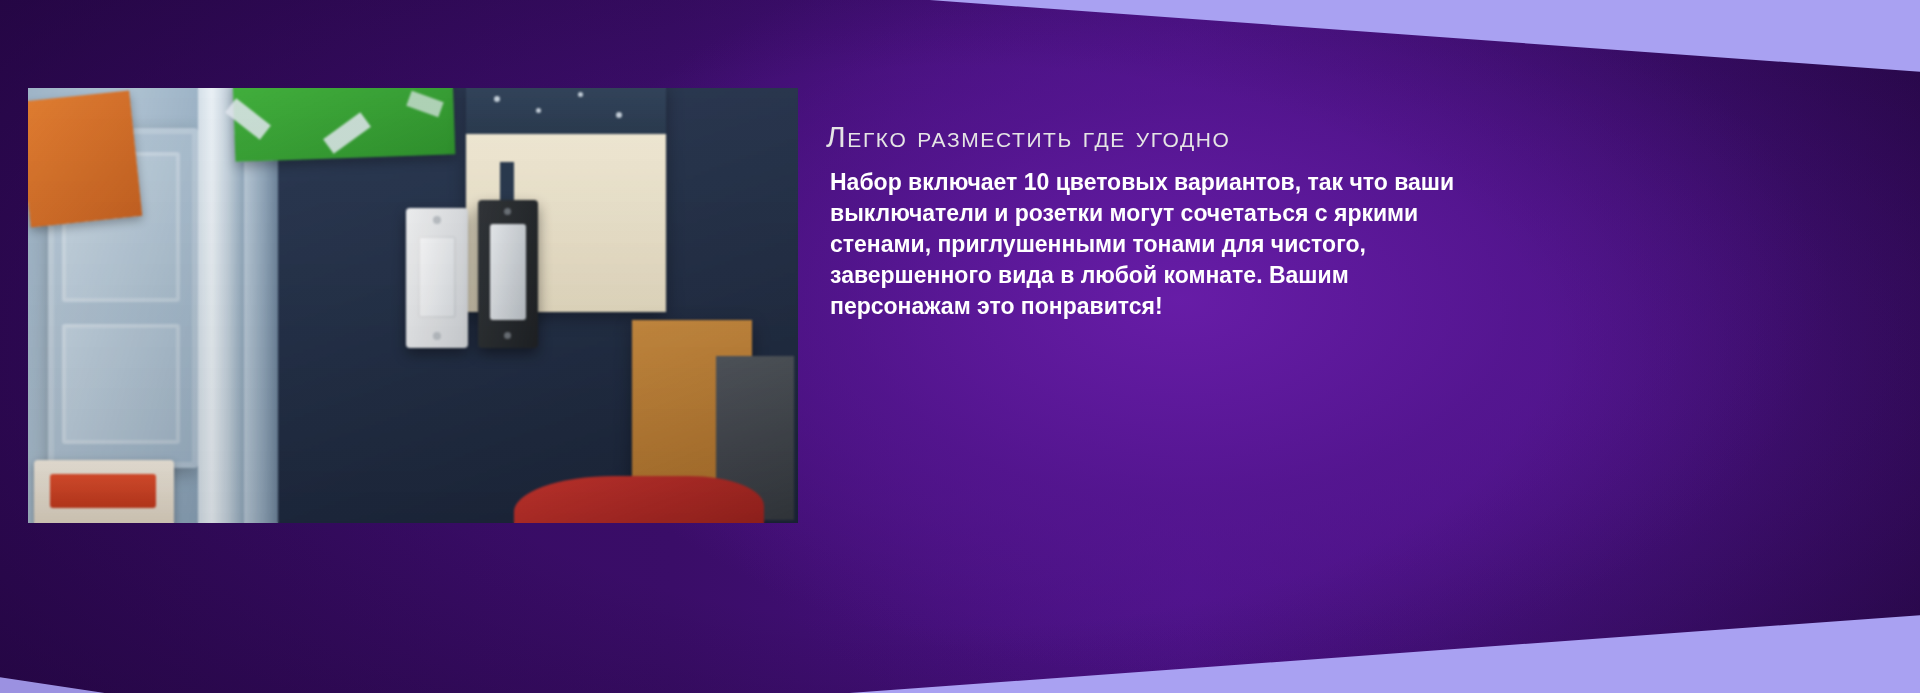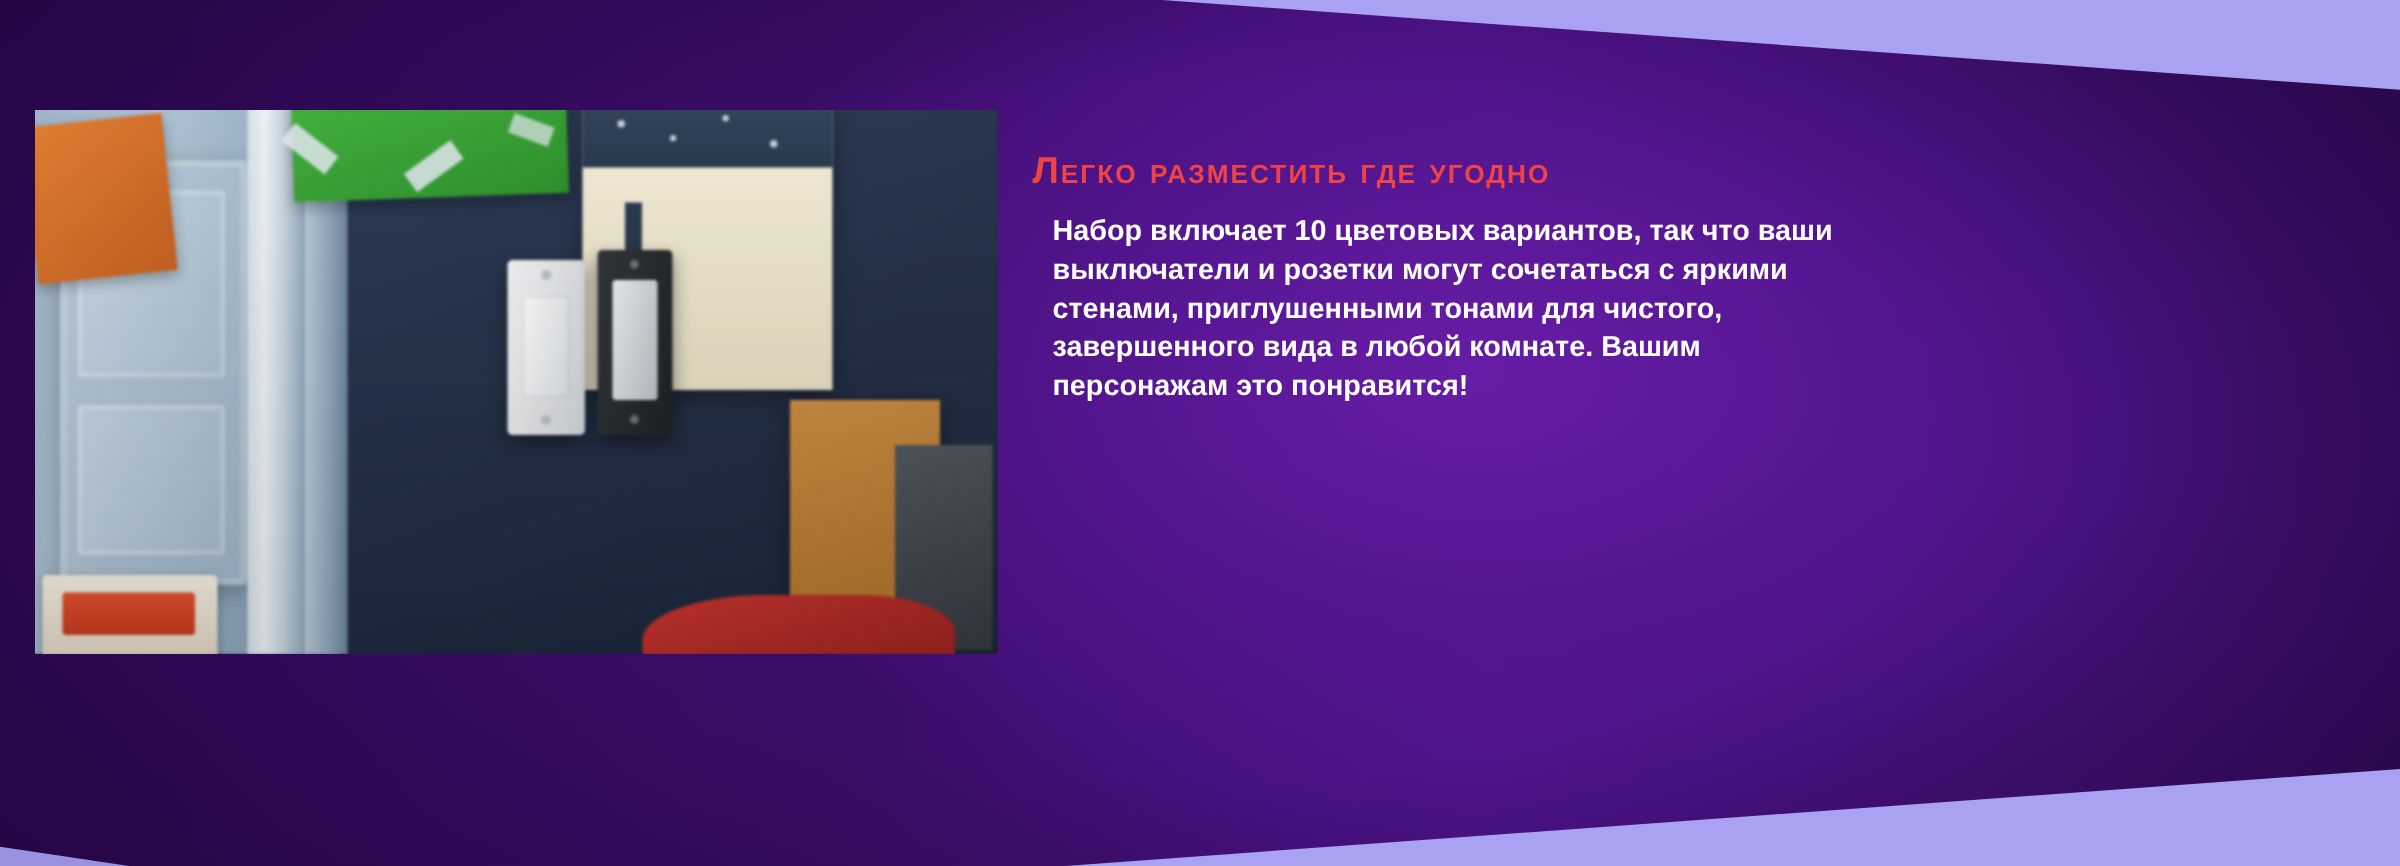--- a/index.html
+++ b/index.html
@@ -127,36 +127,36 @@
     background:linear-gradient(100deg,#e8ebee,#b9bfc5);}
   .screw3{left:476px;top:120px;width:7px;height:7px;border-radius:50%;background:#6a7076;}
   .screw4{left:476px;top:244px;width:7px;height:7px;border-radius:50%;background:#6a7076;}
 
   .shot-blur{left:0;top:0;width:100%;height:100%;backdrop-filter:blur(1.2px);
     background:linear-gradient(180deg,rgba(255,255,255,.02),rgba(0,0,0,.10));}
 
   
   .col{position:absolute;left:826px;top:120px;width:700px;}
   .headline{
-    color:#ef4444;
+    color:#e5e5e5;
     font-size:30px;
-    font-weight:bold;
+    font-weight:normal;
     letter-spacing:1.6px;
     font-variant:small-caps;
     text-transform:none;
     margin:0 0 14px 0;
     line-height:1.1;
     white-space:nowrap;
   }
   .body-copy{
     color:#ffffff;
     font-size:23px;
     font-weight:bold;
     line-height:31px;
-    margin:16px;
+    margin:4px;
     max-width:648px;
   }
 </style>
 </head>
 <body>
 
 <div class="stage">
 
   <div class="bg-base"></div>
   <div class="bg-glow"></div>

